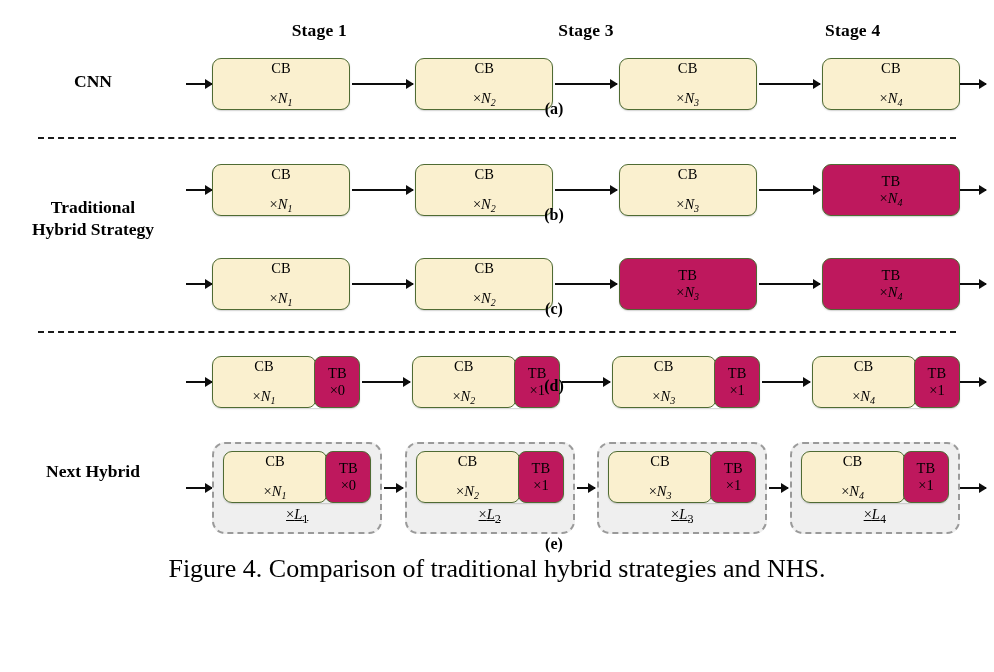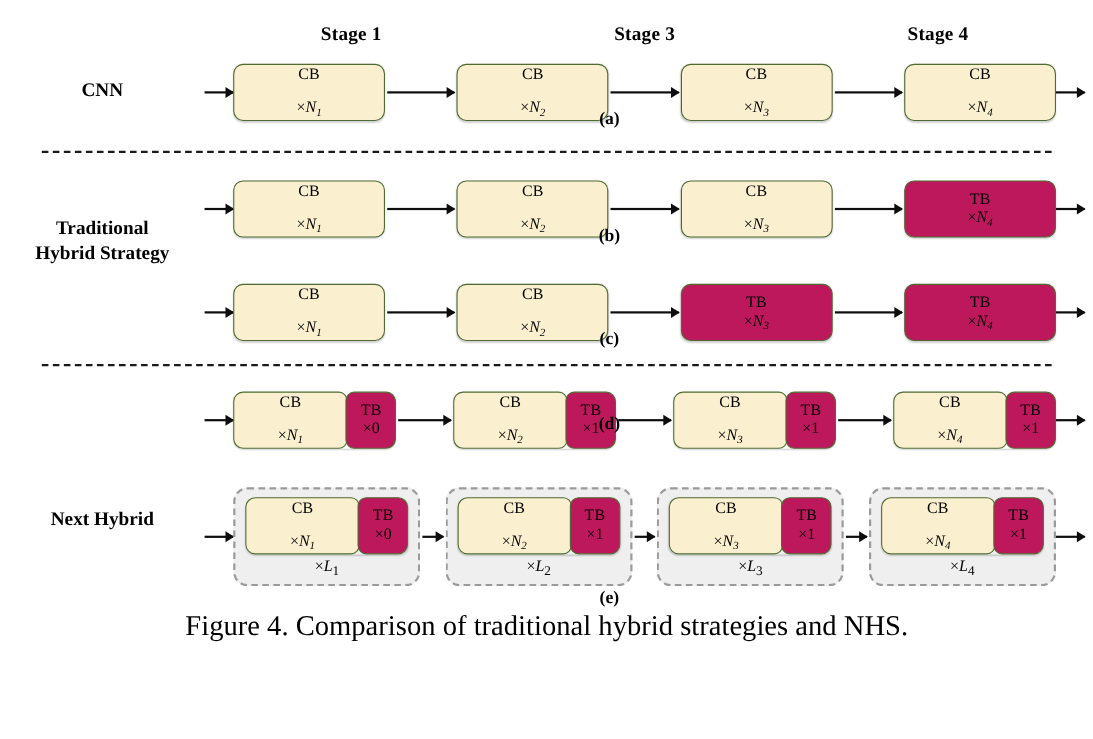--- a/index.html
+++ b/index.html
@@ -184,20 +184,21 @@
     background: #efefef;
     padding: 7px 9px 3px 9px;
     display: flex;
     flex-direction: column;
     align-items: center;
   }
   .group .group-label {
     font-size: 14.5px;
     line-height: 19px;
     margin-top: 2px;
+    text-decoration: underline;
   }
 
   
   .sublabel {
     position: absolute;
     font-weight: bold;
     font-size: 16px;
     text-align: center;
     width: 60px;
   }

